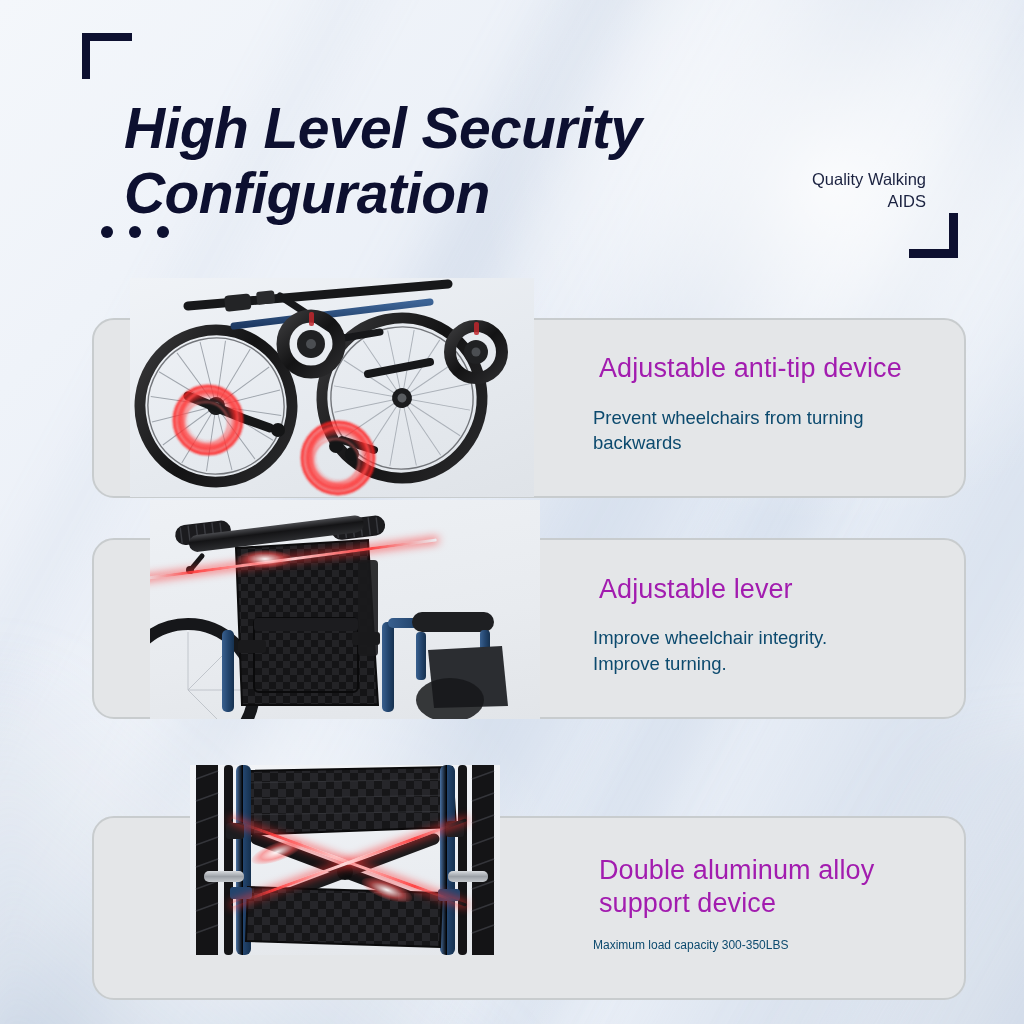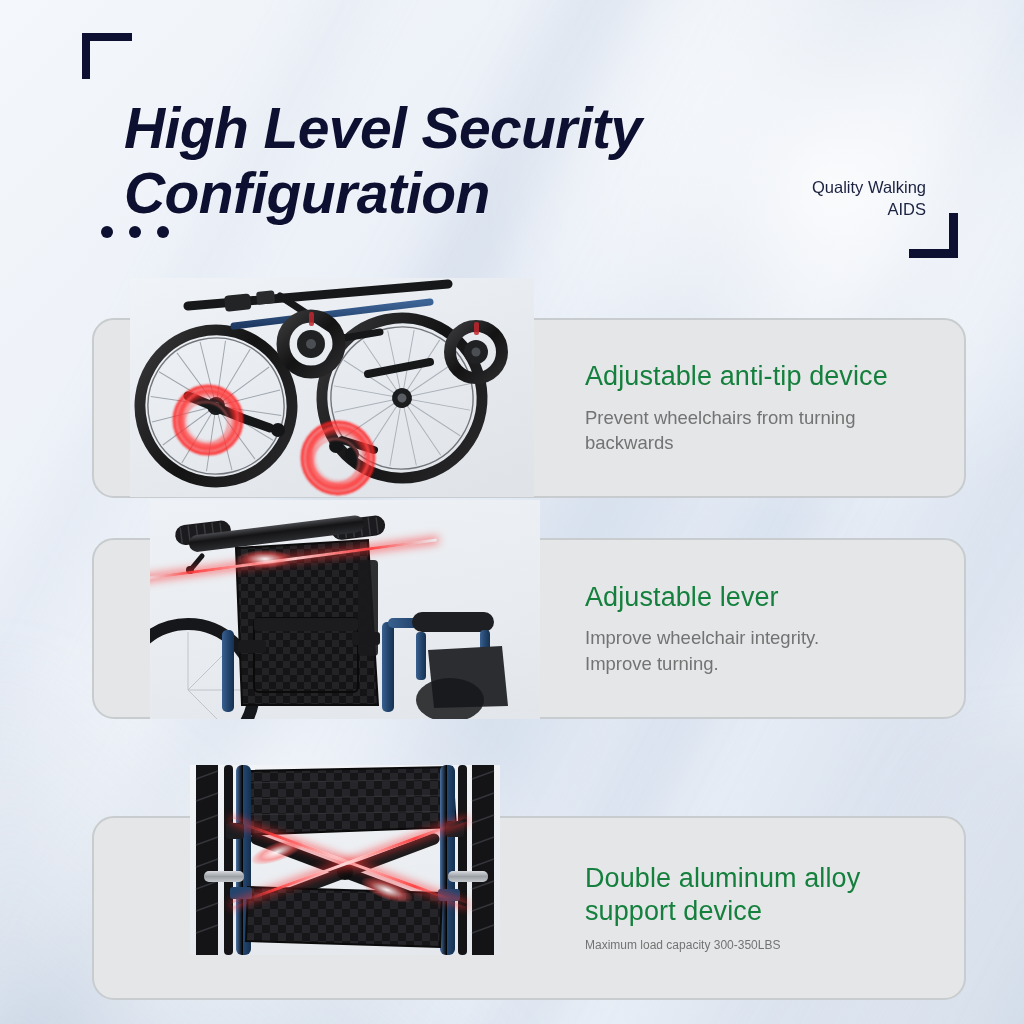--- a/index.html
+++ b/index.html
@@ -58,21 +58,21 @@
     position:absolute;left:124px;top:58px;width:700px;
     font-size:57px;line-height:1.14;font-weight:700;
     letter-spacing:-.6px;color:#0d1030;
     text-shadow:0 1px 0 rgba(255,255,255,.45);
     font-style:italic;
   }
   .dots{position:absolute;left:101px;top:226px;display:flex;gap:16px;}
   .dots span{display:block;width:12px;height:12px;border-radius:50%;background:#0d1030;}
 
   .brand{
-    position:absolute;right:98px;top:176px;width:180px;
+    position:absolute;right:98px;top:168px;width:180px;
     text-align:right;color:#1b2240;font-size:16.5px;line-height:1.34;
   }
   .corner-br{
     position:absolute;right:66px;top:213px;width:40px;height:36px;
     border-right:9px solid #0d1030;border-bottom:9px solid #0d1030;
   }
 
   
   .card{
     position:absolute;left:92px;width:874px;
@@ -83,25 +83,25 @@
   }
   #card-1{top:318px;height:180px;}
   #card-2{top:538px;height:181px;}
   #card-3{top:816px;height:184px;}
 
   .card-text{
     position:absolute;left:491px;right:28px;top:0;bottom:0;
     display:flex;flex-direction:column;justify-content:center;
   }
   .card-title{
-    font-size:27px;color:#15803d;line-height:1.22;margin:0 0 12px 0;
+    font-size:27px;color:#a21caf;line-height:1.22;margin:0 0 12px 14px;
     letter-spacing:.1px;
   }
   .card-desc{
-    font-size:18.5px;color:#737373;line-height:1.38;margin:0;
+    font-size:18.5px;color:#0c4a6e;line-height:1.38;margin:8px;
     white-space:pre-line;
   }
   #card-3 .card-title{font-size:27px;margin-bottom:9px;}
   #card-3 .card-desc{font-size:12px;}
 
   
   .photo{position:absolute;overflow:hidden;}
   #photo-1{left:130px;top:278px;width:404px;height:219px;}
   #photo-2{left:150px;top:500px;width:390px;height:219px;}
   #photo-3{left:190px;top:765px;width:310px;height:190px;}

